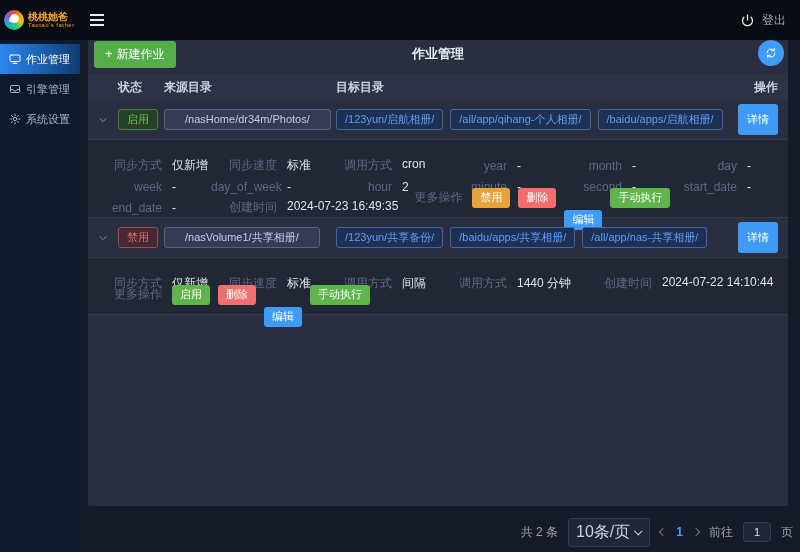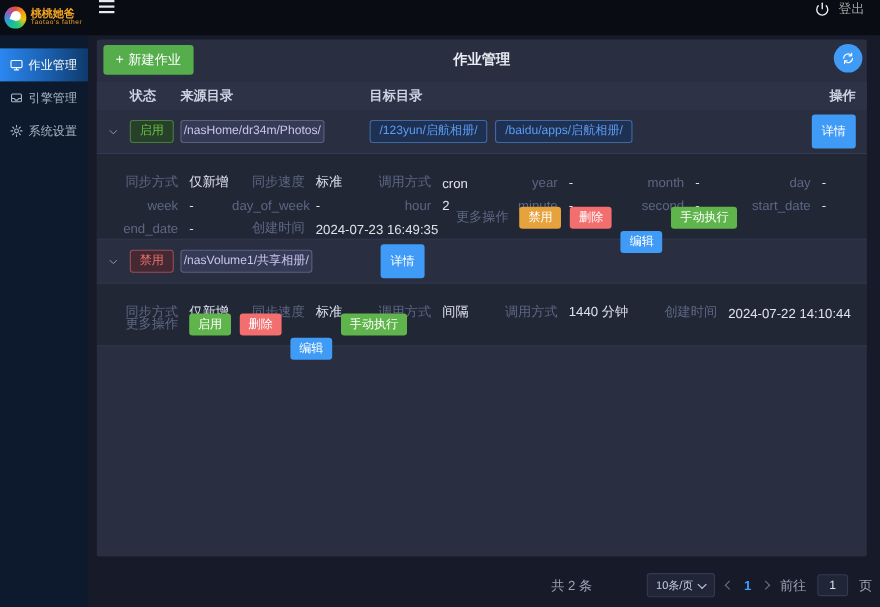--- a/index.html
+++ b/index.html
@@ -1,21 +1,21 @@
 <!DOCTYPE html>
 <html><head>
 <meta charset="utf-8">
 <style>
   * { margin:0; padding:0; box-sizing:border-box; }
   html,body { width:800px; height:552px; overflow:hidden; background:#171a28;
     font-family:"Liberation Sans","DejaVu Sans",sans-serif; }
 
   
-  .topbar { position:absolute; top:0; left:0; width:800px; height:32px;
-    background:#0a0c14; display:flex; align-items:flex-start; z-index:5; }
+  .topbar { position:absolute; top:0; left:0; width:800px; height:40px;
+    background:#0a0c14; display:flex; align-items:center; z-index:5; }
   .logo { width:80px; height:32px; display:flex; align-items:center; gap:4px; padding-left:4px; }
   .logo-mark { width:20px; height:20px; border-radius:50%; flex:0 0 20px;
     background:conic-gradient(#e84c3d,#f39c12,#f1c40f,#2ecc71,#1abc9c,#3498db,#9b59b6,#e84c3d);
     position:relative; }
   .logo-mark::after { content:""; position:absolute; left:6px; top:4px; width:9px; height:9px;
     background:#fff; border-radius:50% 50% 50% 0; transform:rotate(20deg); }
   .logo-title { color:#f5a623; font-size:10px; font-weight:bold; line-height:11px; white-space:nowrap; }
   .logo-sub { color:#f5a623; font-size:6px; line-height:7px; white-space:nowrap; letter-spacing:.5px; }
   .hamburger { margin-left:10px; display:flex; flex-direction:column; gap:3px; cursor:pointer; }
   .hamburger i { display:block; width:14px; height:2px; background:#e8eaf0; }
@@ -59,46 +59,46 @@
   .col-actions { width:60px; flex:0 0 60px; text-align:right; padding-right:10px; }
 
   .row-main { height:40px; display:flex; align-items:center; background:#292e41;
     border-bottom:1px solid #343a52; }
   .chev { width:10px; height:10px; color:#9aa3b8; cursor:pointer; }
 
   .tag { display:inline-block; font-size:11px; padding:3px 8px; border-radius:3px;
     line-height:13px; white-space:nowrap; }
   .tag-success { color:#6cc13f; background:#26402a; border:1px solid #477d3f; }
   .tag-danger  { color:#ef7070; background:#442832; border:1px solid #9c4c55; }
-  .tag-source  { color:#c7c5ee; background:#363b55; border:1px solid #5a6080; padding:3px 2px; }
+  .tag-source  { color:#c7c5ee; background:#363b55; border:1px solid #5a6080; padding:3px 20px; }
   .tag-target  { color:#5c9cf5; background:#1f3152; border:1px solid #3f69a5; }
 
   .btn-detail { background:#3f9bf5; border:none; color:#fff; font-size:11px; padding:8px 9px;
     border-radius:3px; cursor:pointer; font-family:inherit; }
 
   .row-detail { background:#222736; padding:5px 0 9px 8px; border-bottom:1px solid #343a52; }
   .dline { height:21px; display:flex; align-items:center; }
-  .pair { min-width:115px; display:flex; align-items:flex-end;margin-top:20px; }
+  .pair { min-width:115px; display:flex; align-items:flex-start;margin-top:20px; }
   .pair.wide { min-width:0; margin-right:16px; }
   .plabel { width:66px; flex:0 0 66px; text-align:right; color:#5c6783; font-size:12px; white-space:nowrap; }
   .pvalue { margin-left:10px; color:#dde2ee; font-size:12px; white-space:nowrap; }
   .ops { display:flex; align-items:center; gap:8px; margin-left:10px; }
   .mini { border:none; color:#fff; font-size:11px; height:20px; padding:0 8px; border-radius:3px;
     cursor:pointer; font-family:inherit; white-space:nowrap; }
   .mini.warning { background:#e6a23c; }
   .mini.danger  { background:#f36e6e; }
   .mini.primary { background:#3f9bf5;margin-top:44px; }
   .mini.success { background:#5fb54b; }
 
   
   .pagination { position:absolute; top:488px; right:7px; height:24px; display:flex;
     align-items:center; gap:10px; color:#99a1b3; font-size:12px; }
   .pg-select { display:flex; align-items:center; gap:6px; background:#202637;
-    border:1px solid #323950; border-radius:3px; padding:3px 7px; font-size:10px;
-    color:#c9d0df; cursor:pointer;margin-left:40px; }
+    border:1px solid #323950; border-radius:3px; padding:3px 7px; font-size:16px;
+    color:#c9d0df; cursor:pointer; }
   .chevron { display:inline-block; width:6px; height:6px; border-left:1.5px solid currentColor;
     border-bottom:1.5px solid currentColor; }
   .chevron.down  { transform:rotate(-45deg) translateY(-1px); }
   .chevron.left  { transform:rotate(45deg); }
   .chevron.right { transform:rotate(-135deg); }
   .pg-arrow { color:#6b7386; cursor:pointer; display:flex; align-items:center; }
   .pg-current { color:#409eff; font-weight:bold; cursor:pointer; }
   .goto-input { width:28px; height:20px; background:#202637; border:1px solid #323950;
     border-radius:3px; color:#dfe3ec; font-size:11px; text-align:center; font-family:inherit; }
   svg.stroke { fill:none; stroke:currentColor; stroke-width:2; stroke-linecap:round; stroke-linejoin:round; }
@@ -190,20 +190,21 @@
     <div class="row-main">
       <div class="col-expand">
         <svg class="stroke chev" viewBox="0 0 24 24">
             <polyline points="5 9 12 16 19 9"></polyline>
           </svg>
       </div>
       <div class="col-status"><span class="tag tag-success">启用</span></div>
       <div class="col-source"><span class="tag tag-source">/nasHome/dr34m/Photos/</span></div>
       <div class="col-target">
         <span class="tag tag-target">/123yun/启航相册/</span>
+        <span class="tag tag-target">/all/app/qihang-个人相册/</span>
         <span class="tag tag-target">/baidu/apps/启航相册/</span>
       </div>
       <div class="col-actions"><button class="btn-detail">详情</button></div>
     </div>
     <div class="row-detail">
       <div class="dline">
         <div class="pair">
             <span class="plabel">同步方式</span>
             <span class="pvalue">仅新增</span>
           </div>
@@ -274,20 +275,25 @@
     </div>
 
     <div class="row-main">
       <div class="col-expand">
         <svg class="stroke chev" viewBox="0 0 24 24">
             <polyline points="5 9 12 16 19 9"></polyline>
           </svg>
       </div>
       <div class="col-status"><span class="tag tag-danger">禁用</span></div>
       <div class="col-source"><span class="tag tag-source">/nasVolume1/共享相册/</span></div>
+      <div class="col-target">
+        <span class="tag tag-target">/123yun/共享备份/</span>
+        <span class="tag tag-target">/baidu/apps/共享相册/</span>
+        <span class="tag tag-target">/all/app/nas-共享相册/</span>
+      </div>
       <div class="col-actions"><button class="btn-detail">详情</button></div>
     </div>
     <div class="row-detail">
       <div class="dline">
         <div class="pair">
             <span class="plabel">同步方式</span>
             <span class="pvalue">仅新增</span>
           </div>
         <div class="pair">
             <span class="plabel">同步速度</span>

